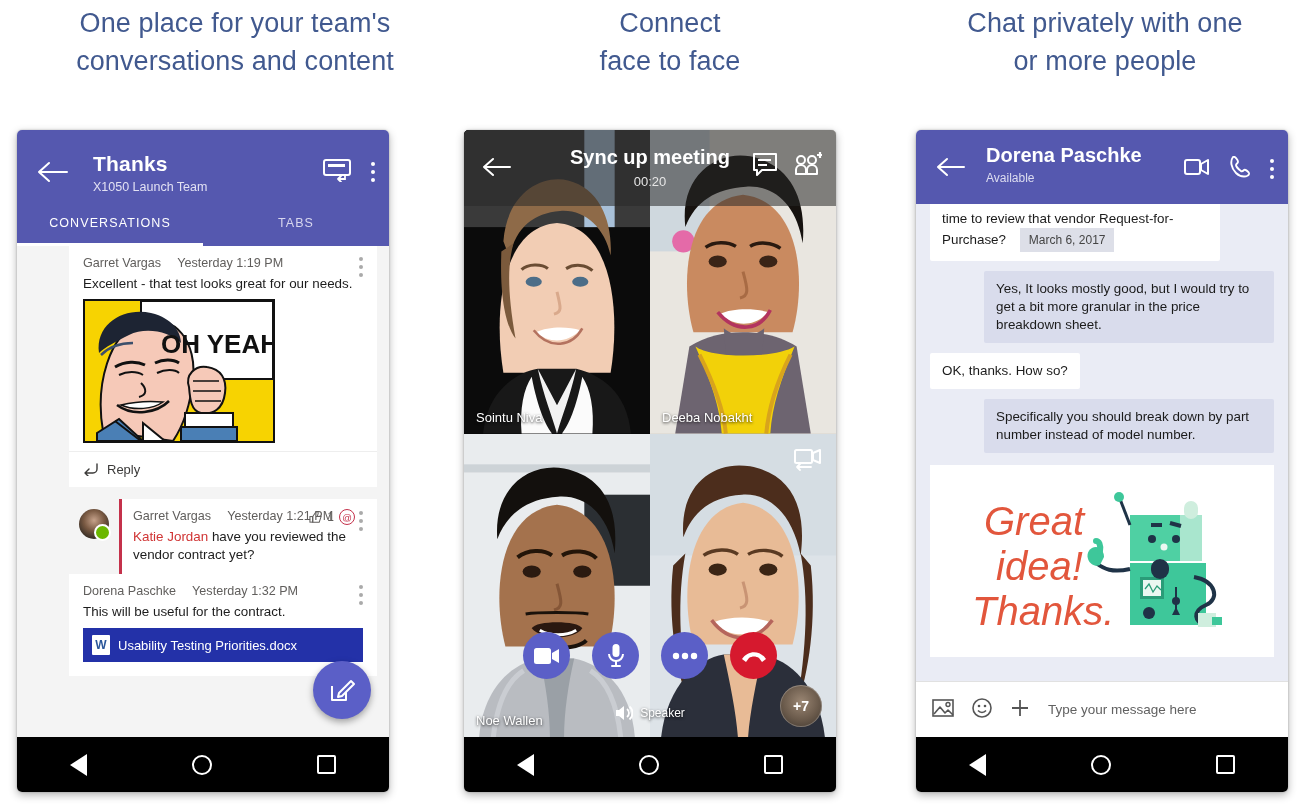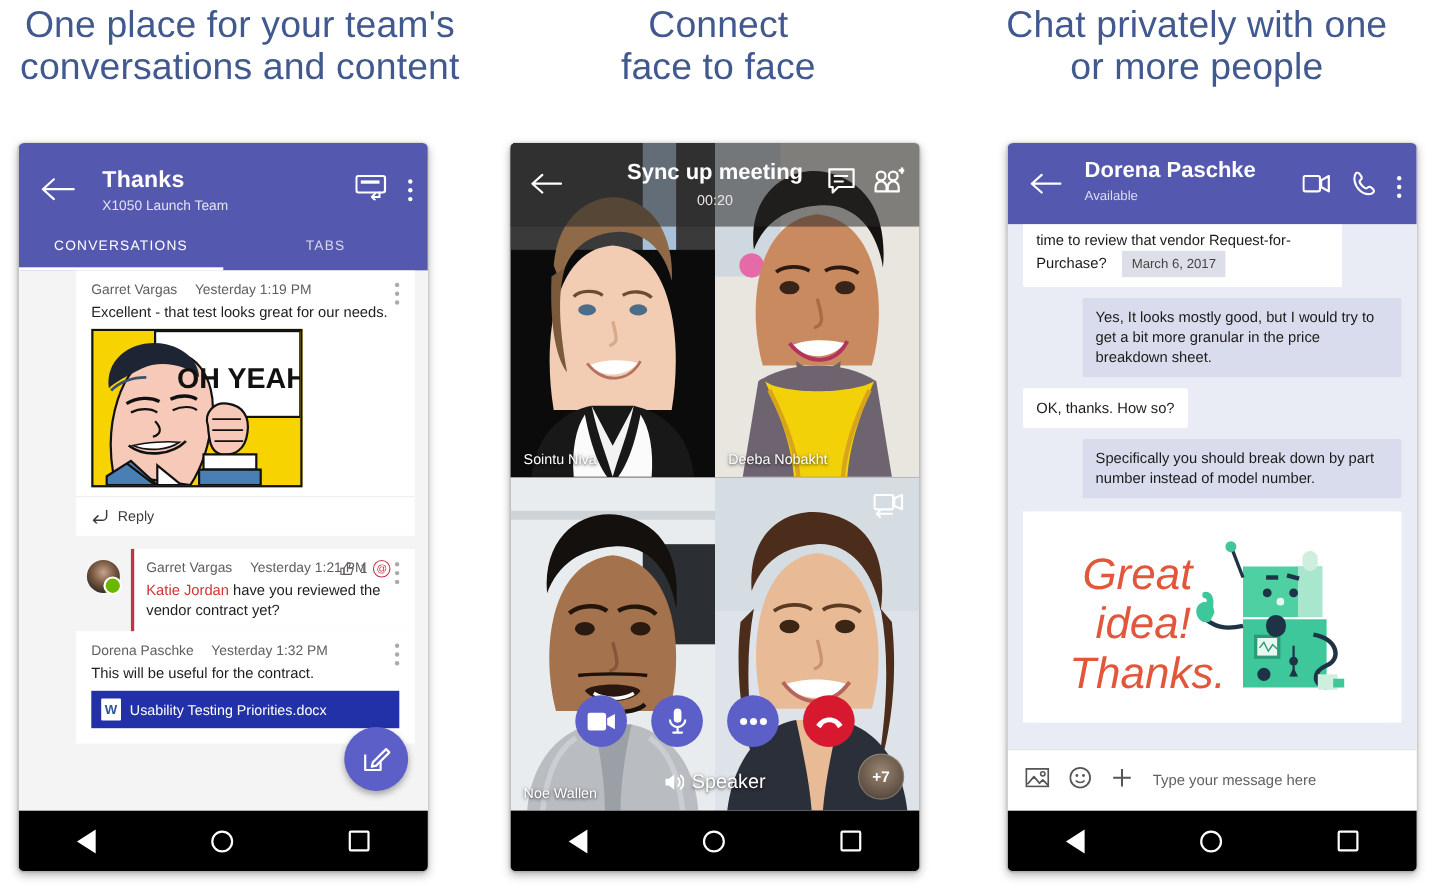--- a/index.html
+++ b/index.html
@@ -11,24 +11,24 @@
   }
   .stage { position: relative; width: 1306px; height: 806px; background:#fff; }
 
   
   .panel { position: absolute; top: 0; width: 436px; height: 806px; }
   #panel-1 { left: 0; }
   #panel-2 { left: 435px; }
   #panel-3 { left: 870px; }
 
   .headline {
-    position: absolute; top: 4px; left: 0; width: 100%;
+    position: absolute; top: 4px; left: 17px; width: 100%;
     text-align: center;
     color: #41598f;
-    font-size: 34px;
+    font-size: 27px;
     line-height: 38px;
     font-weight: 400;
     letter-spacing: 0.1px;
   }
   .headline .l2 { display:block; }
 
   
   .phone {
     position: absolute;
     top: 130px;
@@ -112,21 +112,21 @@
   .vname { position:absolute; left:12px; bottom:9px; color:#fff; font-size:13px; text-shadow:0 1px 3px rgba(0,0,0,.8); }
   .vc-topbar { position:absolute; left:0; top:0; width:100%; height:76px; background:rgba(40,40,40,0.55); }
   .vc-back { position:absolute; left:18px; top:26px; }
   .vc-title { position:absolute; left:0; width:100%; text-align:center; top:16px; color:#fff; font-size:20px; font-weight:bold; }
   .vc-time { position:absolute; left:0; width:100%; text-align:center; top:44px; color:#e6e6e6; font-size:13px; }
   .vc-topicons { position:absolute; right:14px; top:22px; display:flex; gap:16px; align-items:center; }
 
   .vc-ctrls { position:absolute; left:0; width:100%; bottom:58px; display:flex; justify-content:center; gap:22px; }
   .cbtn { width:47px;height:47px;border-radius:50%; background:#5b5fc7; display:flex;align-items:center;justify-content:center; }
   .cbtn.red { background:#d6192e; }
-  .speaker { position:absolute; left:0; width:100%; bottom:16px; display:flex; align-items:center; justify-content:center; gap:7px; color:#fff; font-size:18px; text-shadow:0 1px 3px rgba(0,0,0,.8); }
+  .speaker { position:absolute; left:0; width:100%; bottom:16px; display:flex; align-items:center; justify-content:center; gap:7px; color:#fff; font-size:12px; text-shadow:0 1px 3px rgba(0,0,0,.8); }
   .plus7 { position:absolute; right:14px; bottom:10px; width:42px;height:42px;border-radius:50%;
            background: radial-gradient(circle at 50% 40%, #9a8673 0%, #6a5a4b 55%, #3b332c 100%);
            color:#fff; font-size:14px; display:flex; align-items:center; justify-content:center; font-weight:bold;
            box-shadow: inset 0 0 0 1px rgba(255,255,255,.25); }
   .switchcam { position:absolute; right:14px; top:14px; }
 
   
   .c-header { background:#5558af; height:74px; position:relative; }
   .c-back { position:absolute; left:20px; top:26px; }
   .c-title { position:absolute; left:70px; top:14px; color:#fff; font-size:20px; font-weight:bold; }

